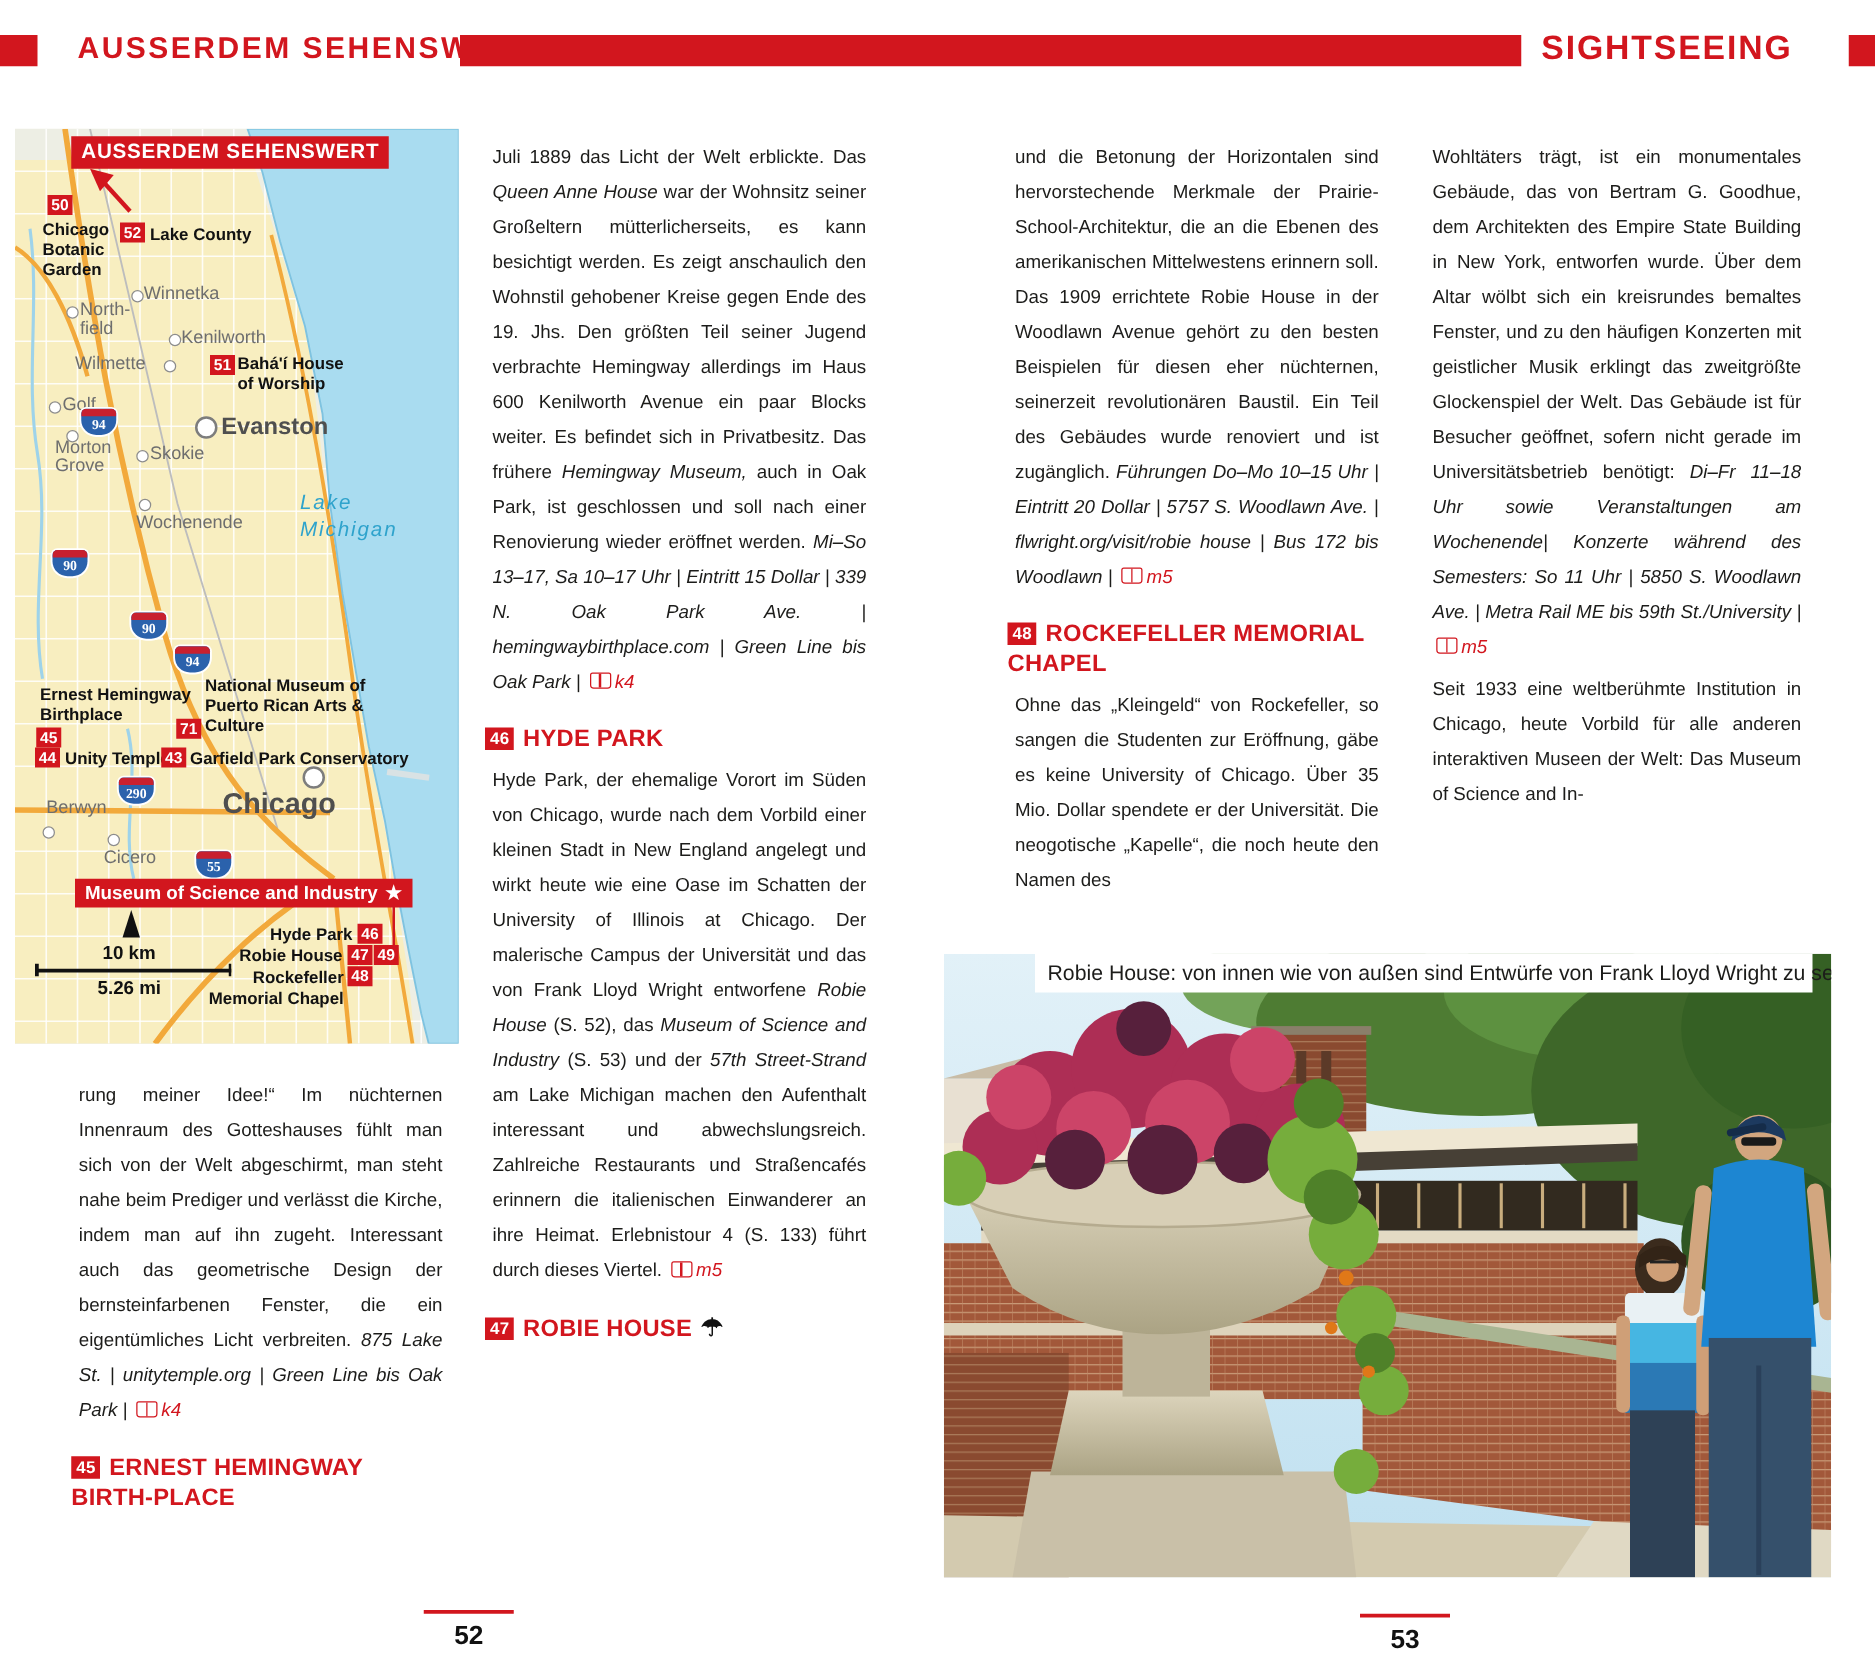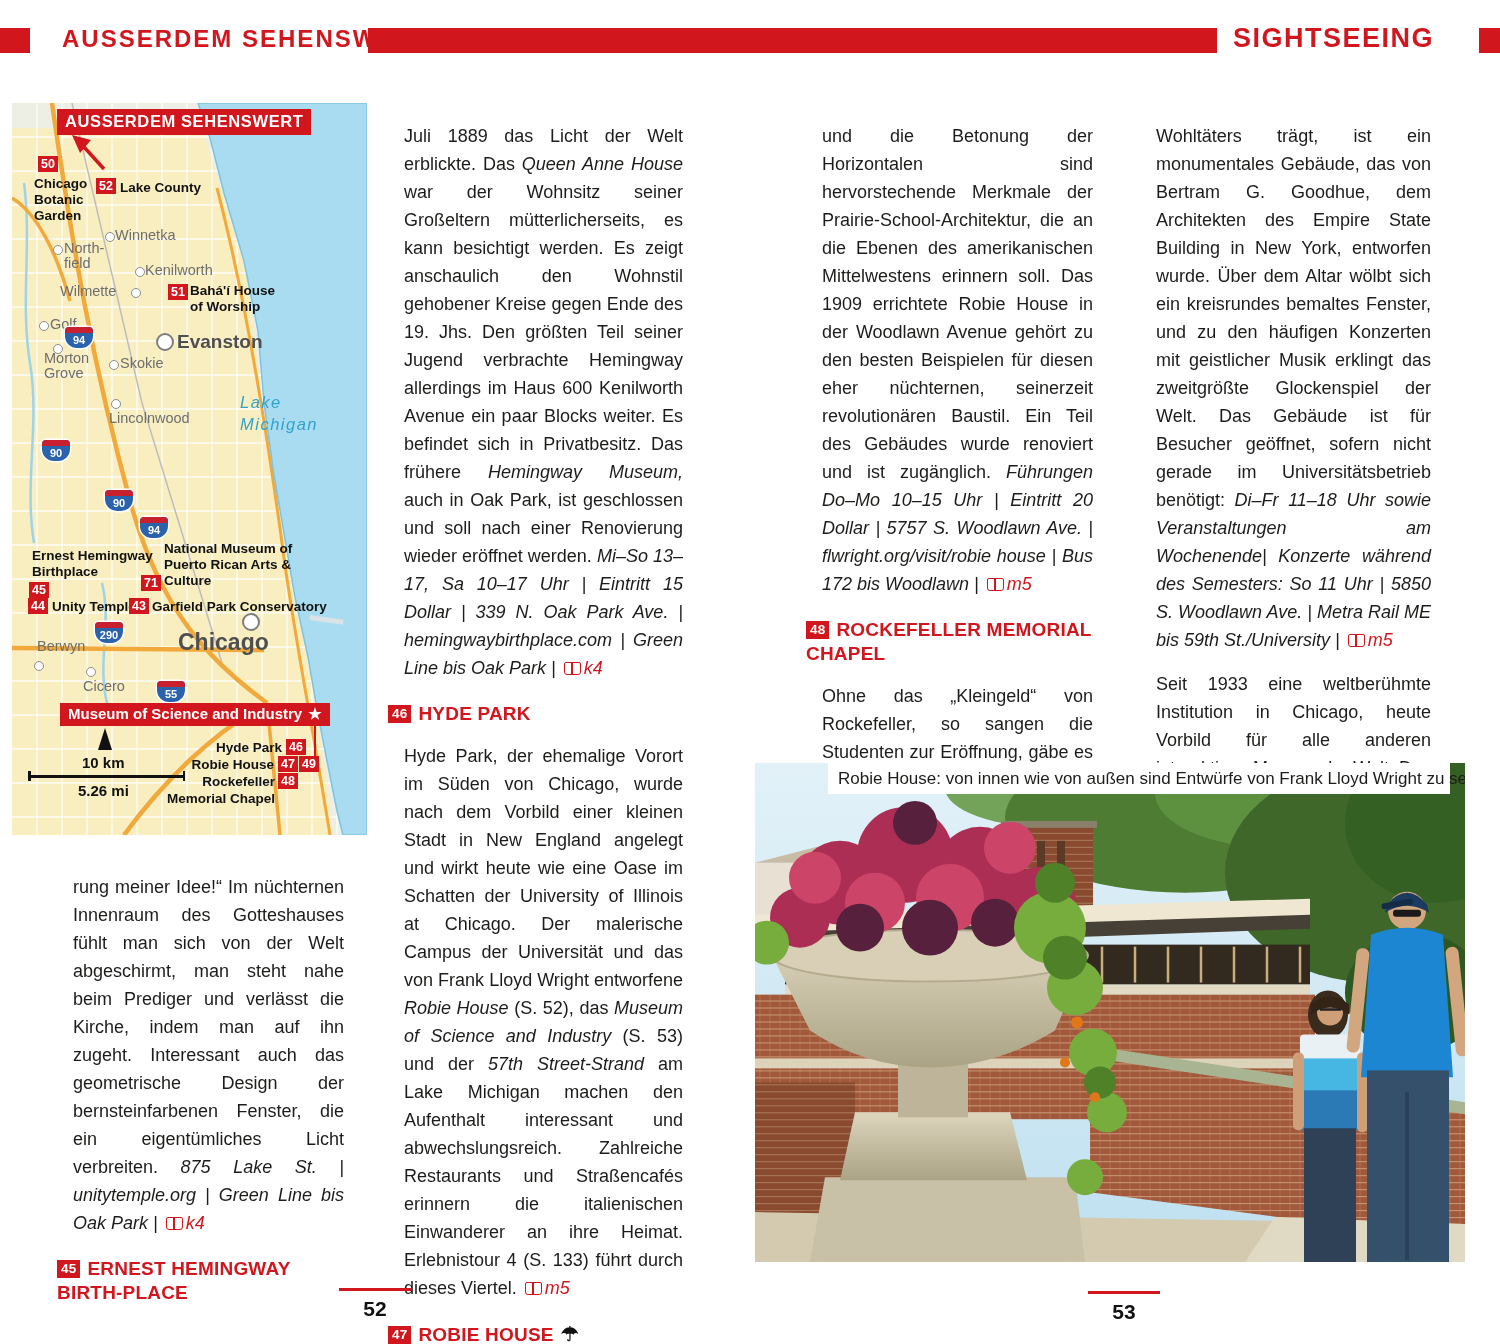--- a/index.html
+++ b/index.html
@@ -22,33 +22,33 @@
   .town{position:absolute;color:#6e6e6e;font-size:14.5px;line-height:1.05;white-space:pre-line;}
   .city{position:absolute;color:#4f4f4f;font-weight:700;font-size:19px;}
   .city-lg{font-size:23px;}
   .tdot{position:absolute;width:8px;height:8px;border-radius:50%;background:#fff;border:1.5px solid #8d8d8d;}
   .cdot{position:absolute;width:14px;height:14px;border-radius:50%;background:#fff;border:2px solid #7d7d7d;}
   .mwater{position:absolute;color:#2fa3cc;font-style:italic;font-size:16.5px;letter-spacing:1.5px;
           line-height:1.35;white-space:pre-line;}
   .shield{position:absolute;width:28px;height:21px;background:#2b62ac;border-radius:4px 4px 12px 12px;
           box-shadow:0 0 0 1.5px #fff;overflow:hidden;text-align:center;}
   .shield::before{content:"";position:absolute;left:0;right:0;top:0;height:6px;background:#c8202f;}
-  .shield b{position:relative;display:block;color:#fff;font-size:11px;line-height:21px;padding-top:3px;}
+  .shield b{position:relative;display:block;color:#fff;font-size:11px;line-height:21px;padding-top:3px;font-family:Liberation Serif, serif;}
   .msi-banner{position:absolute;left:48px;top:600px;background:#d2161e;color:#fff;font-weight:700;
               font-size:15px;padding:2px 8px 3px;white-space:nowrap;}
   .msi-banner .star{margin-left:6px;}
   .narrow{position:absolute;width:0;height:0;border-left:7px solid transparent;border-right:7px solid transparent;
           border-bottom:22px solid #111;}
   .scale-txt{position:absolute;font-weight:700;font-size:15px;color:#111;}
   .scale-line{position:absolute;height:2.5px;background:#111;}
   .scale-line::before,.scale-line::after{content:"";position:absolute;top:-4px;width:2.5px;height:10px;background:#111;}
   .scale-line::before{left:0;} .scale-line::after{right:0;}
   
   .col{position:absolute;}
-  .col p{margin:16px;font-size:18px;line-height:28px;text-align:justify;hyphens:auto;}
+  .col p{margin:6px;font-size:15px;line-height:28px;text-align:justify;hyphens:auto;}
   .seg.i{font-style:italic;}
   .seg.ref{font-style:italic;color:#d2161e;}
   .bkicon{position:relative;display:inline-block;width:15px;height:11px;border:1.7px solid #d2161e;
           border-radius:2px 2px 3px 3px;margin:0 3px -1px 3px;}
   .bkicon::before{content:"";position:absolute;left:50%;top:0;bottom:0;width:1.7px;margin-left:-1px;background:#d2161e;}
   .col h3{margin:20px 0 7px;color:#d2161e;font-size:19px;line-height:24px;letter-spacing:.2px;}
   .hbadge{display:inline-block;background:#d2161e;color:#fff;font-size:13.5px;line-height:18px;
           padding:0 4px;margin-right:7px;vertical-align:2px;}
   .umbr{color:#111;font-size:20px;margin-left:7px;}
   .hstar{color:#d2161e;margin-left:6px;}
@@ -134,21 +134,21 @@
     <span class="tdot" style="left:123px;top:164px"></span>
     <span class="town" style="left:48px;top:181px">Wilmette</span>
     <span class="tdot" style="left:119px;top:185px"></span>
     <span class="town" style="left:38px;top:214px">Golf</span>
     <span class="tdot" style="left:27px;top:218px"></span>
     <span class="town" style="left:32px;top:248px">Morton
 Grove</span>
     <span class="tdot" style="left:41px;top:241px"></span>
     <span class="town" style="left:108px;top:253px">Skokie</span>
     <span class="tdot" style="left:97px;top:257px"></span>
-    <span class="town" style="left:97px;top:308px">Lincolnwood</span>
+    <span class="town" style="left:97px;top:308px">Wochenende</span>
     <span class="tdot" style="left:99px;top:296px"></span>
     <span class="town" style="left:25px;top:536px">Berwyn</span>
     <span class="tdot" style="left:22px;top:558px"></span>
     <span class="town" style="left:71px;top:576px">Cicero</span>
     <span class="tdot" style="left:74px;top:564px"></span>
 
     <span class="cdot" style="left:144px;top:230px"></span>
     <span class="city" style="left:165px;top:228px">Evanston</span>
     <span class="cdot" style="left:230px;top:510px"></span>
     <span class="city city-lg" style="left:166px;top:526px">Chicago</span>

